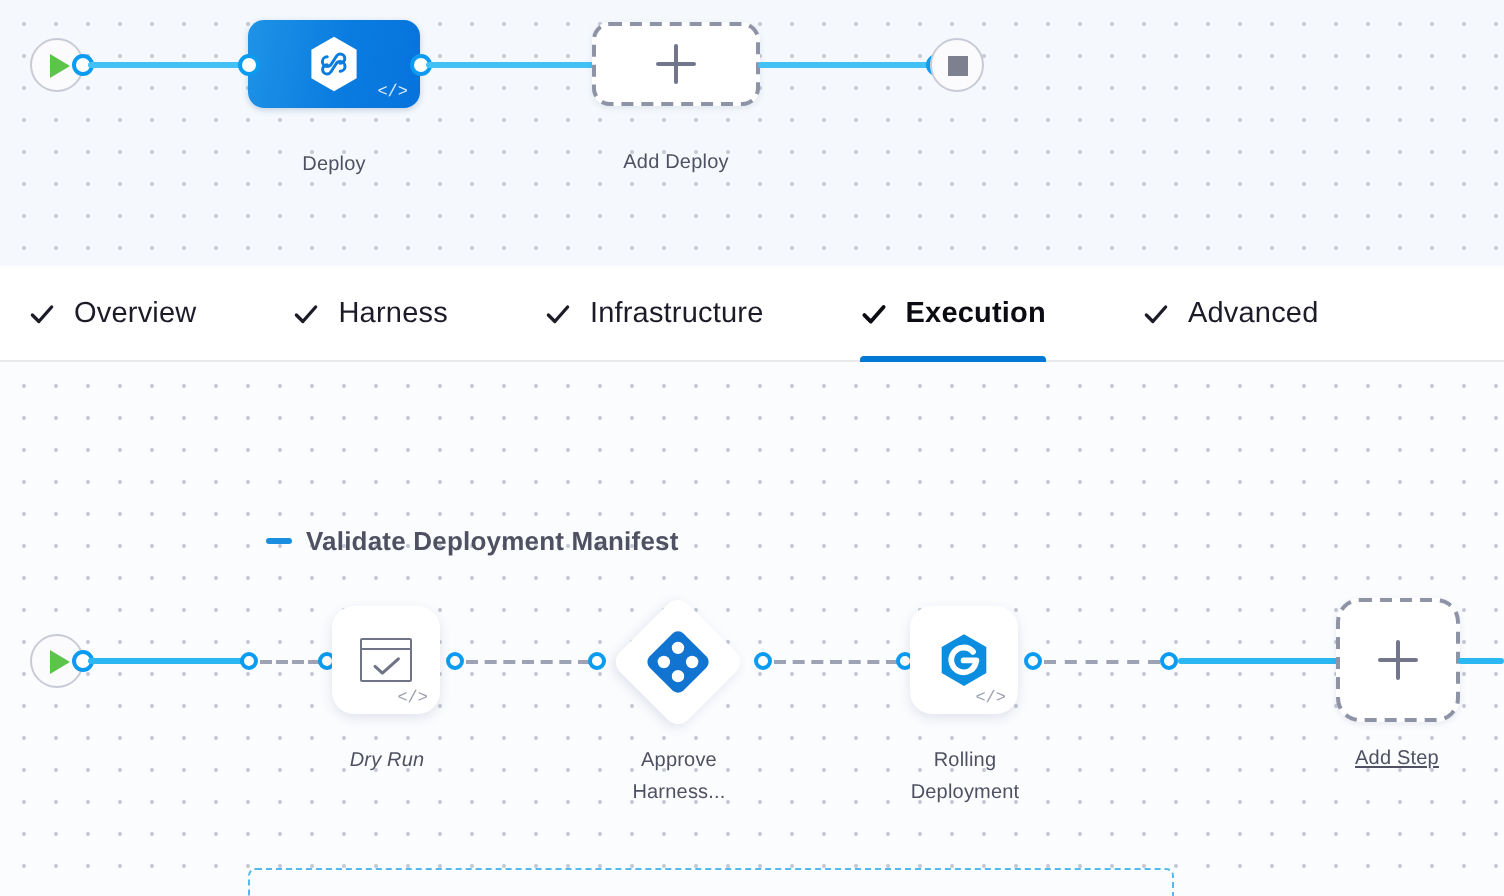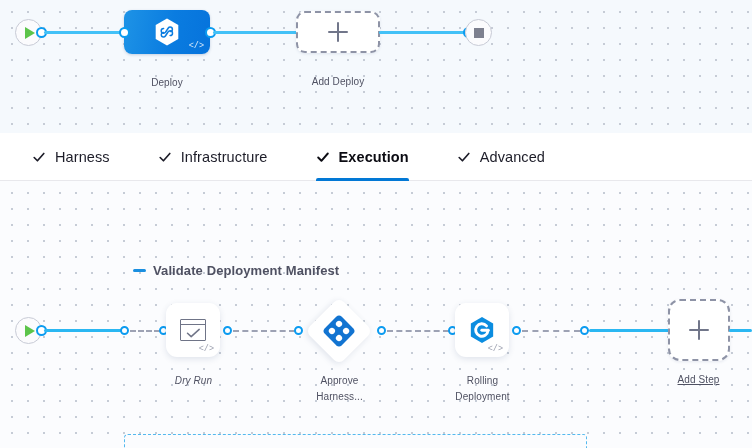--- a/index.html
+++ b/index.html
@@ -168,20 +168,26 @@
 
     <div class="line" style="left:379px;top:31px;width:91px;"></div>
     <div class="port" style="left:463px;top:27px;"></div>
 
     <div class="term" style="left:465px;top:19px;">
       <div class="stop"></div>
     </div>
   </div>
 
   <div class="tabbar">
+    <div class="tab">
+      <svg class="chk" viewBox="0 0 16 16">
+          <path d="M2.5 8.6 L6.2 12.3 L13.5 4.0" fill="none" stroke="#1c1c28" stroke-width="1.9" stroke-linecap="round" stroke-linejoin="round"></path>
+        </svg>
+      <span class="tab-label">Overview</span>
+    </div>
     <div class="tab-spacer"></div>
     <div class="tab">
       <svg class="chk" viewBox="0 0 16 16">
           <path d="M2.5 8.6 L6.2 12.3 L13.5 4.0" fill="none" stroke="#1c1c28" stroke-width="1.9" stroke-linecap="round" stroke-linejoin="round"></path>
         </svg>
       <span class="tab-label">Harness</span>
     </div>
     <div class="tab-spacer"></div>
     <div class="tab">
       <svg class="chk" viewBox="0 0 16 16">

